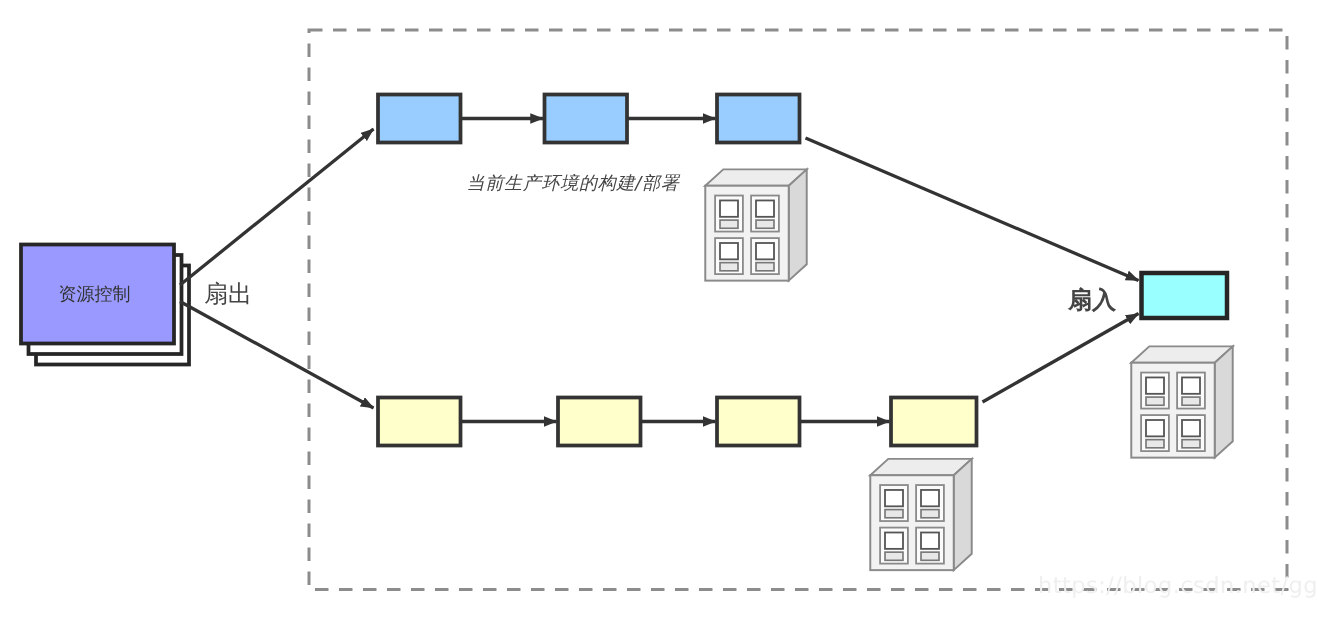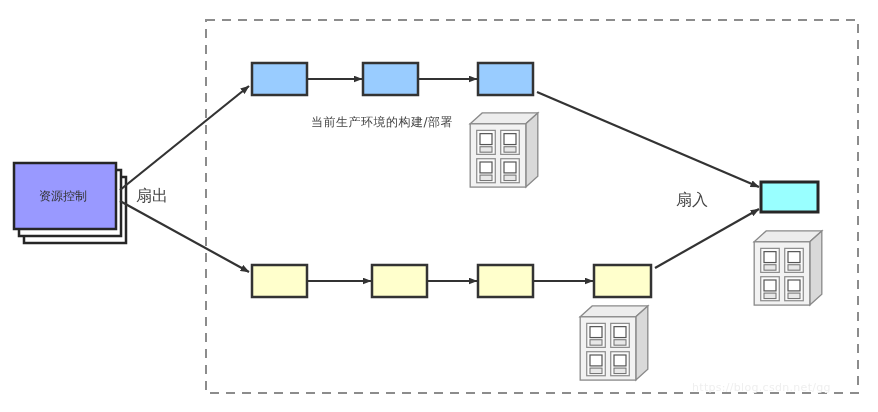--- a/index.html
+++ b/index.html
@@ -23,37 +23,38 @@
     top: 0;
     width: 878px;
     height: 412px;
   }
   .node-label {
     position: absolute;
     font-size: 12px;
     color: #444444;
     white-space: nowrap;
     letter-spacing: 0.5px;
+    font-style: italic;
   }
   .src-label {
     position: absolute;
     font-size: 12px;
     color: #333333;
     white-space: nowrap;
     text-align: center;
   }
   .fan-label {
     position: absolute;
     font-size: 16px;
     color: #444444;
     white-space: nowrap;
   }
   .watermark {
     position: absolute;
-    font-size: 11px;
+    font-size: 15px;
     color: #efefef;
     white-space: nowrap;
     letter-spacing: 0.3px;
   }
 </style>
 </head>
 <body>
 
 <div id="canvas">
 
@@ -131,17 +132,17 @@
     <use href="#server-rack" x="752" y="228" width="72" height="80"></use>
   </svg>
 
   <div class="src-label" style="left:14px; top:188px; width:98px;">资源控制</div>
 
   <div class="fan-label" style="left:136px; top:186px;">扇出</div>
 
   <div class="node-label" style="left:311px; top:114px;">当前生产环境的构建/部署</div>
 
 
-  <div class="fan-label" style="left:676px; top:190px;">扇入</div>
+  <div class="fan-label" style="left:712px; top:190px;font-weight:bold;">扇入</div>
 
   <div class="watermark" style="left:692px; top:381px;">https://blog.csdn.net/gg</div>
 
 </div>
 
 </body></html>

